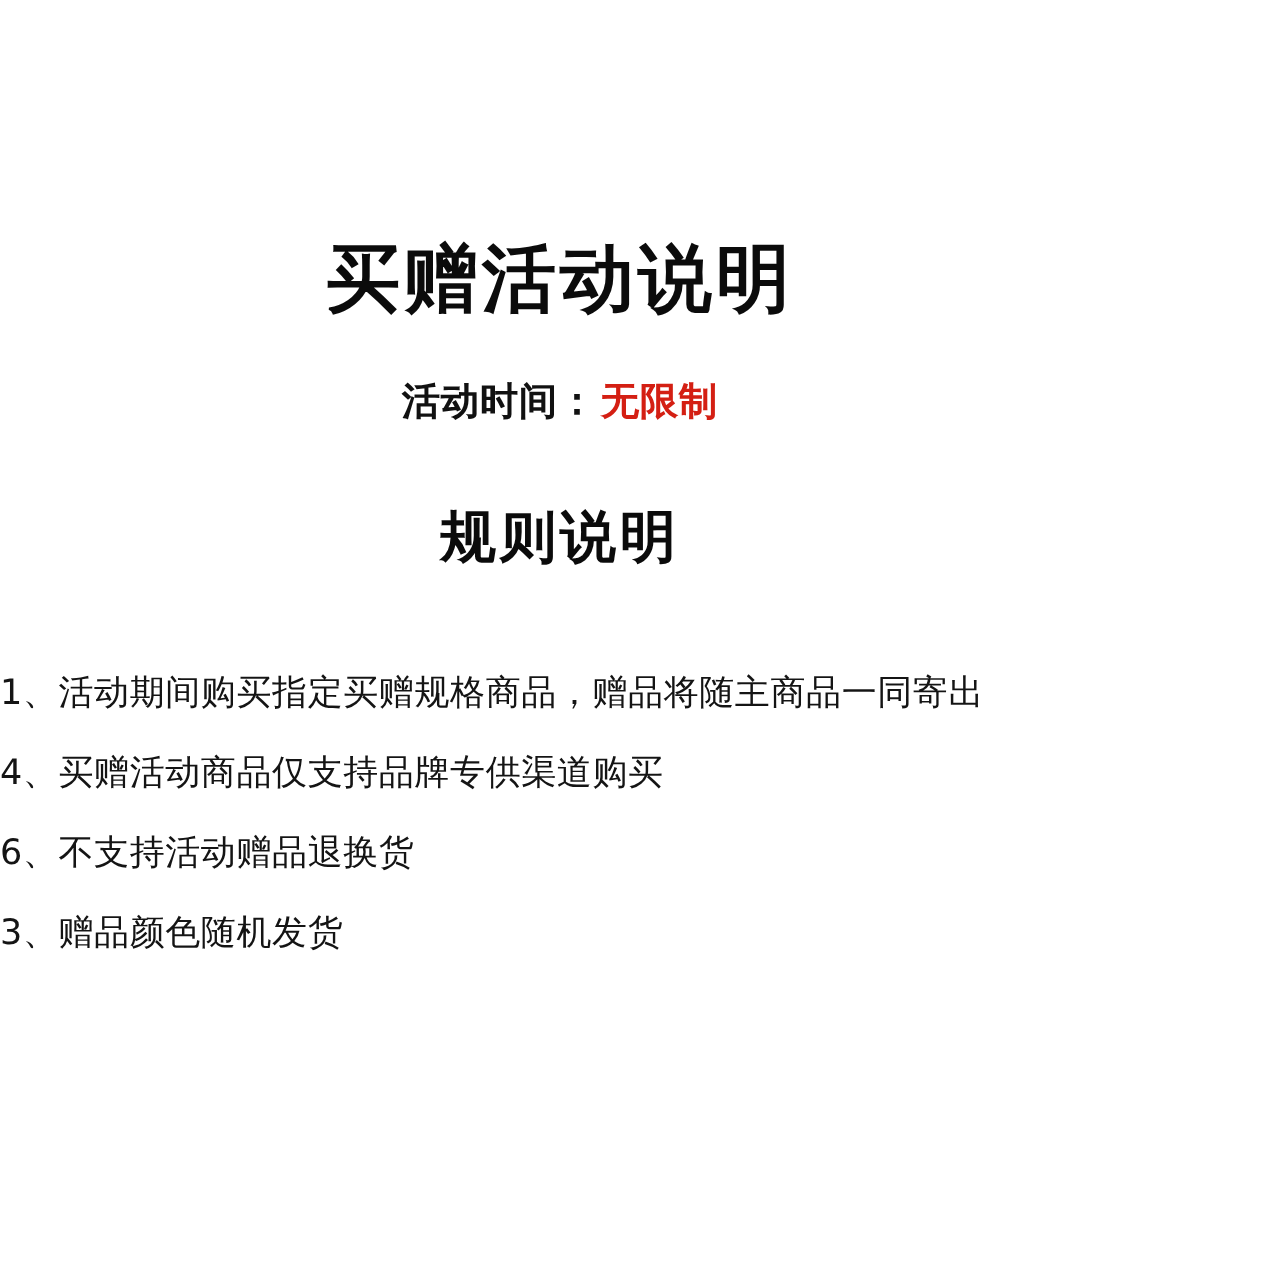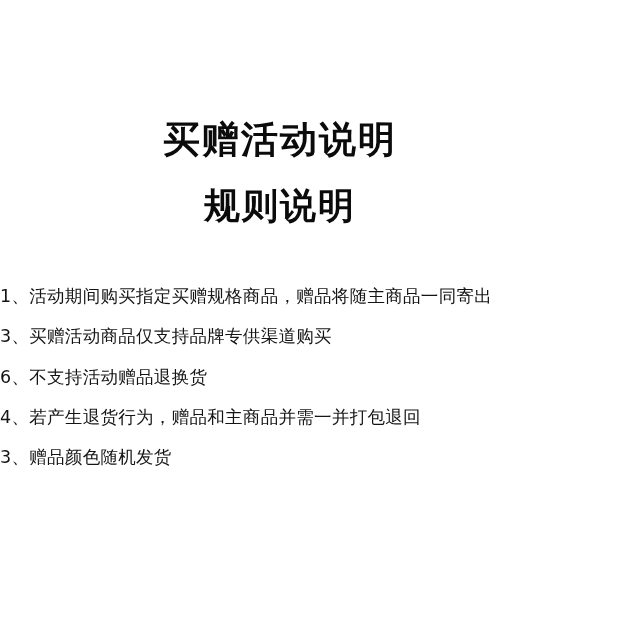--- a/index.html
+++ b/index.html
@@ -42,22 +42,22 @@
     white-space: nowrap;
   }
   .time-label {
     color: #111111;
   }
   .time-value {
     color: #d41f13;
     margin-left: 2px;
   }
   .section-title {
-    margin-top: 20px;
-    font-size: 36px;
+    margin-top: 36px;
+    font-size: 28px;
     font-weight: bold;
     letter-spacing: 2px;
     color: #0b0b0b;
     text-align: center;
   }
   .rules {
     margin-top: 22px;
     width: 100%;
     display: flex;
     flex-direction: column;
@@ -73,24 +73,26 @@
     white-space: nowrap;
   }
 </style>
 </head>
 <body>
 
 <div class="page">
 
   <h1 class="main-title">买赠活动说明</h1>
 
+  <div class="time-line">
+    <span class="time-label">活动时间：</span><span class="time-value">无限制</span>
+  </div>
 
   <h2 class="section-title">规则说明</h2>
 
   <div class="rules">
     <div class="rule-item">1、活动期间购买指定买赠规格商品，赠品将随主商品一同寄出</div>
-    <div class="rule-item">3、买赠活动商品仅支持品牌专供渠道购买</div>
+    <div class="rule-item">4、买赠活动商品仅支持品牌专供渠道购买</div>
     <div class="rule-item">6、不支持活动赠品退换货</div>
-    <div class="rule-item">4、若产生退货行为，赠品和主商品并需一并打包退回</div>
     <div class="rule-item">3、赠品颜色随机发货</div>
   </div>
 
 </div>
 
 </body></html>

